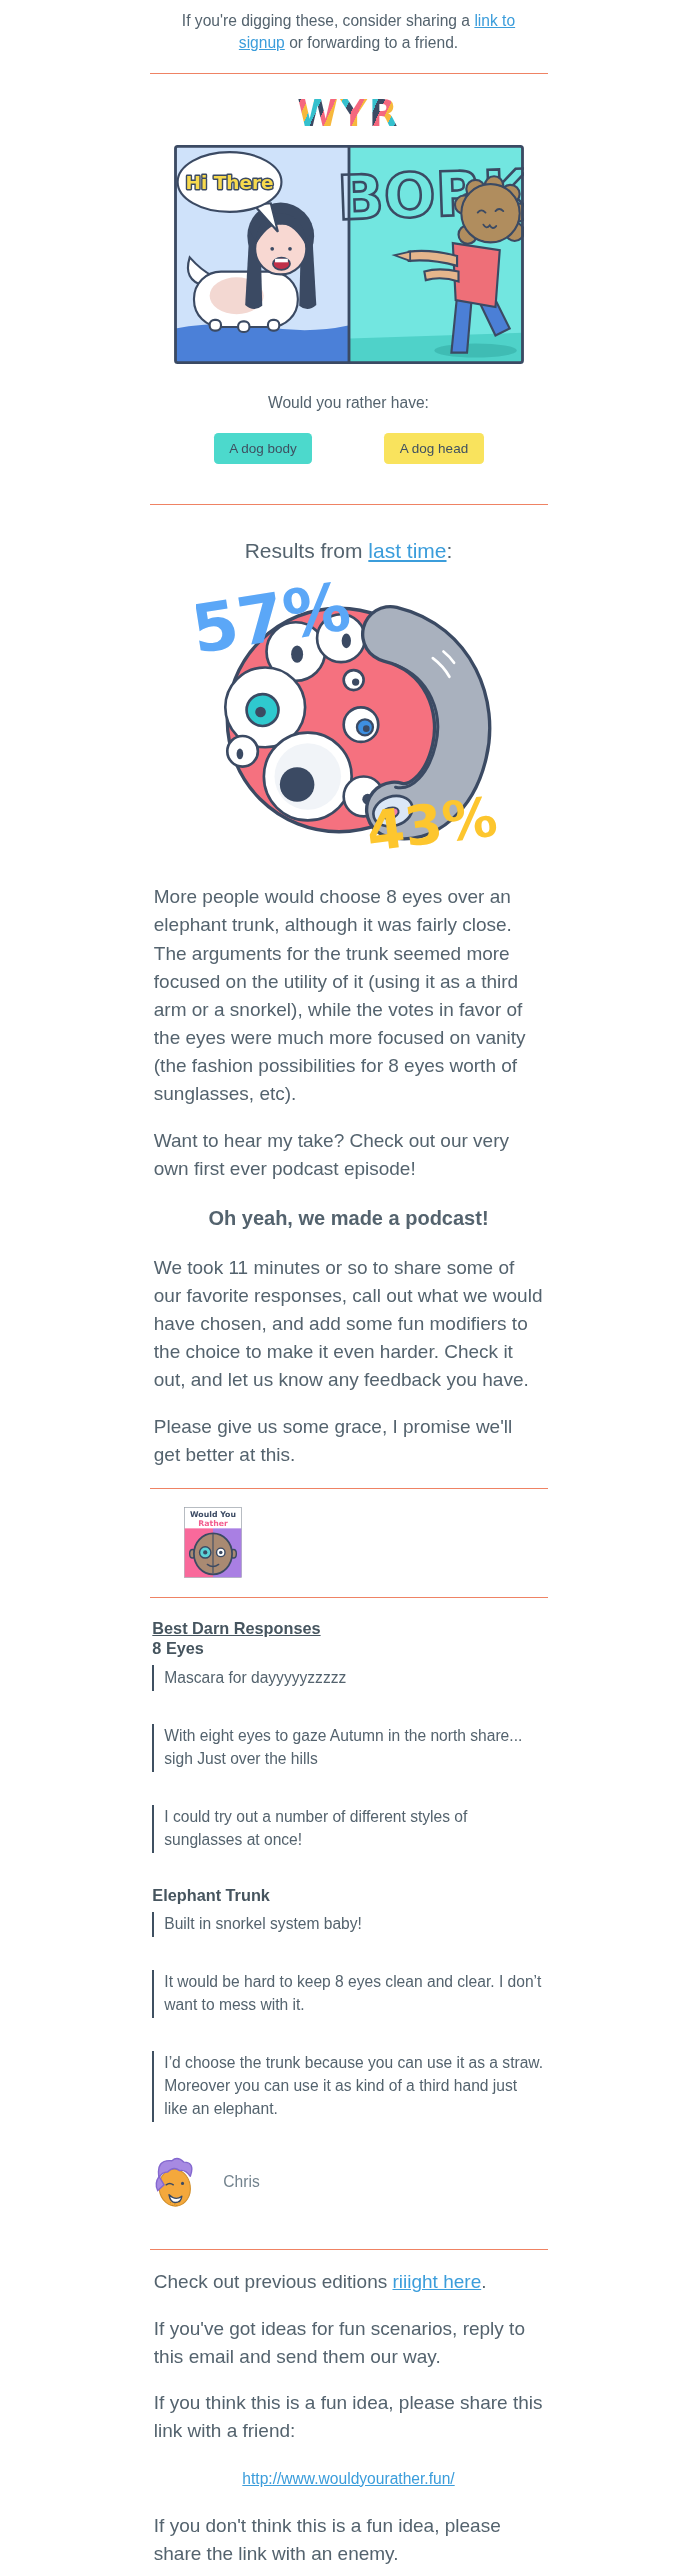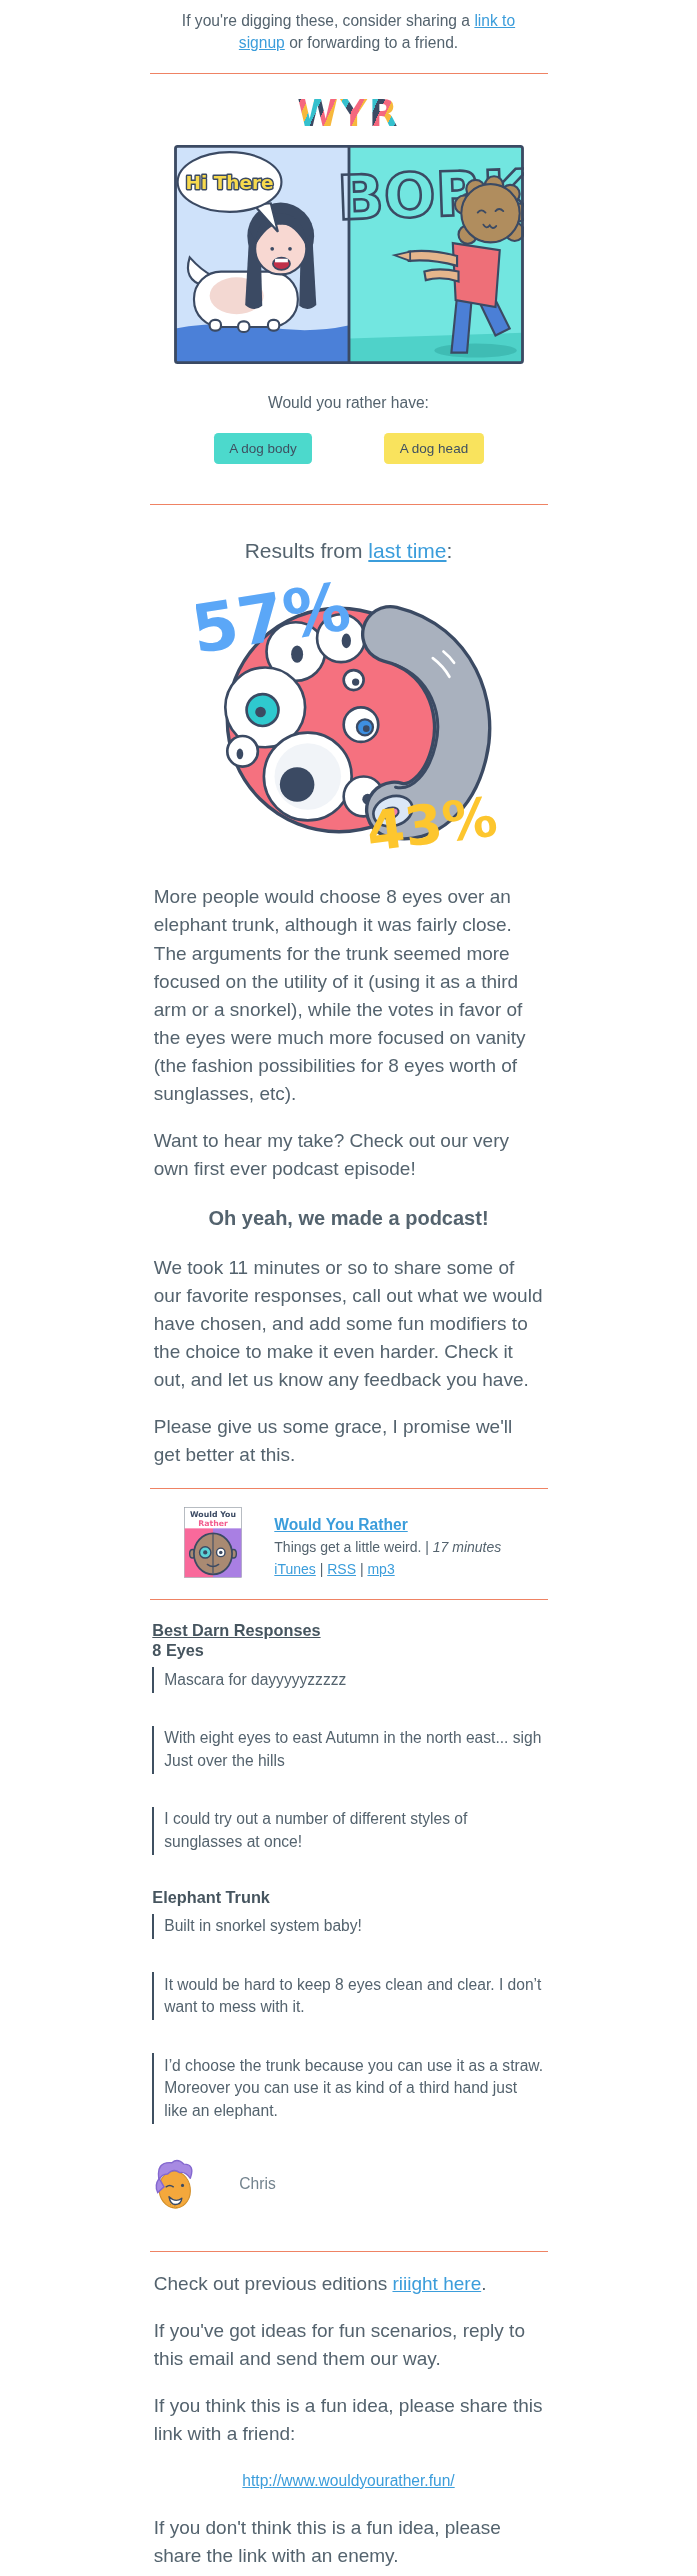--- a/index.html
+++ b/index.html
@@ -33,21 +33,21 @@
   .podcast{display:flex;align-items:flex-start;gap:32px;margin:7px 2.8px;padding-left:32px;}
   .podcast .meta{padding-top:5.7px;font-size:14px;line-height:1.55;}
   .podcast .title{font-size:15.6px;font-weight:bold;}
   .podcast .sep{color:#54636e;}
   .podcast .dur{font-style:italic;}
   
   .resp-h{font-size:16.3px;font-weight:bold;text-decoration:underline;color:#46555f;margin:21px 2.8px 1.4px 2.8px;}
   .group-h{font-size:16.3px;font-weight:bold;color:#46555f;margin:18.5px 2.8px 7px 2.8px;}
   blockquote{margin:0 2.8px 33px 2.8px;border-left:2.1px solid #3f5061;padding:1.4px 0 1.4px 10px;
              font-size:15.6px;line-height:1.45;color:#54636e;}
-  .sig{display:flex;align-items:center;gap:43px;margin:21px 2.8px 28px 2.8px;}
+  .sig{display:flex;align-items:center;gap:27px;margin:21px 2.8px 28px 2.8px;}
   .sig .name{font-size:15.6px;color:#72828d;}
   
   .addr{font-size:10px;line-height:1.55;color:#3f4447;text-align:center;margin-top:25.6px;}
   .legal{font-size:10px;color:#3f4447;text-align:center;margin-top:15.6px;}
   .legal a{color:#3f4447;}
   .share-url{text-align:center;font-size:15.6px;margin:24px 0;}
 </style>
 </head>
 <body>
 
@@ -188,33 +188,28 @@
       <ellipse cx="12" cy="66" rx="4" ry="6" fill="#a98a72" stroke="#3b4a63" stroke-width="2"></ellipse>
       <ellipse cx="70" cy="66" rx="4" ry="6" fill="#a98a72" stroke="#3b4a63" stroke-width="2"></ellipse>
       <ellipse cx="41" cy="66" rx="27" ry="29" fill="#a98a72" stroke="#3b4a63" stroke-width="2.5"></ellipse>
       <line x1="41" y1="38" x2="41" y2="94" stroke="#3b4a63" stroke-width="1.5"></line>
       <circle cx="30" cy="64" r="8" fill="#5bd3d8" stroke="#3b4a63" stroke-width="2"></circle>
       <circle cx="30" cy="64" r="3" fill="#3b4a63"></circle>
       <circle cx="52" cy="64" r="6" fill="#ffffff" stroke="#3b4a63" stroke-width="2"></circle>
       <circle cx="52" cy="64" r="2.5" fill="#3b4a63"></circle>
       <path d="M33 81 q8 6 16 0" stroke="#3b4a63" stroke-width="2" fill="none" stroke-linecap="round"></path>
     </svg>
-    <div class="meta">
-      <div><a class="title">Would You Rather</a></div>
-      <div><span>Things get a little weird.</span> <span class="sep">|</span> <span class="dur">17 minutes</span></div>
-      <div><a>iTunes</a> <span class="sep">|</span> <a>RSS</a> <span class="sep">|</span> <a>mp3</a></div>
-    </div>
   </div>
 
   <hr class="rule">
 
   <h3 class="resp-h">Best Darn Responses</h3>
   <h4 class="group-h" style="margin-top:1.4px;">8 Eyes</h4>
   <blockquote>Mascara for dayyyyyzzzzz</blockquote>
-  <blockquote>With eight eyes to east Autumn in the north east... sigh Just over the hills</blockquote>
+  <blockquote>With eight eyes to gaze Autumn in the north share... sigh Just over the hills</blockquote>
   <blockquote>I could try out a number of different styles of sunglasses at once!</blockquote>
 
   <h4 class="group-h">Elephant Trunk</h4>
   <blockquote>Built in snorkel system baby!</blockquote>
   <blockquote>It would be hard to keep 8 eyes clean and clear. I don’t want to mess with it.</blockquote>
   <blockquote>I’d choose the trunk because you can use it as a straw. Moreover you can use it as kind of a third hand just like an elephant.</blockquote>
 
   <div class="sig">
     <svg viewBox="0 0 62 76" width="44" height="54" xmlns="http://www.w3.org/2000/svg">
       <ellipse cx="32" cy="46" rx="22" ry="26" fill="#f4a83c" stroke="#d18f2b" stroke-width="1.5" transform="rotate(-8 32 46)"></ellipse>

